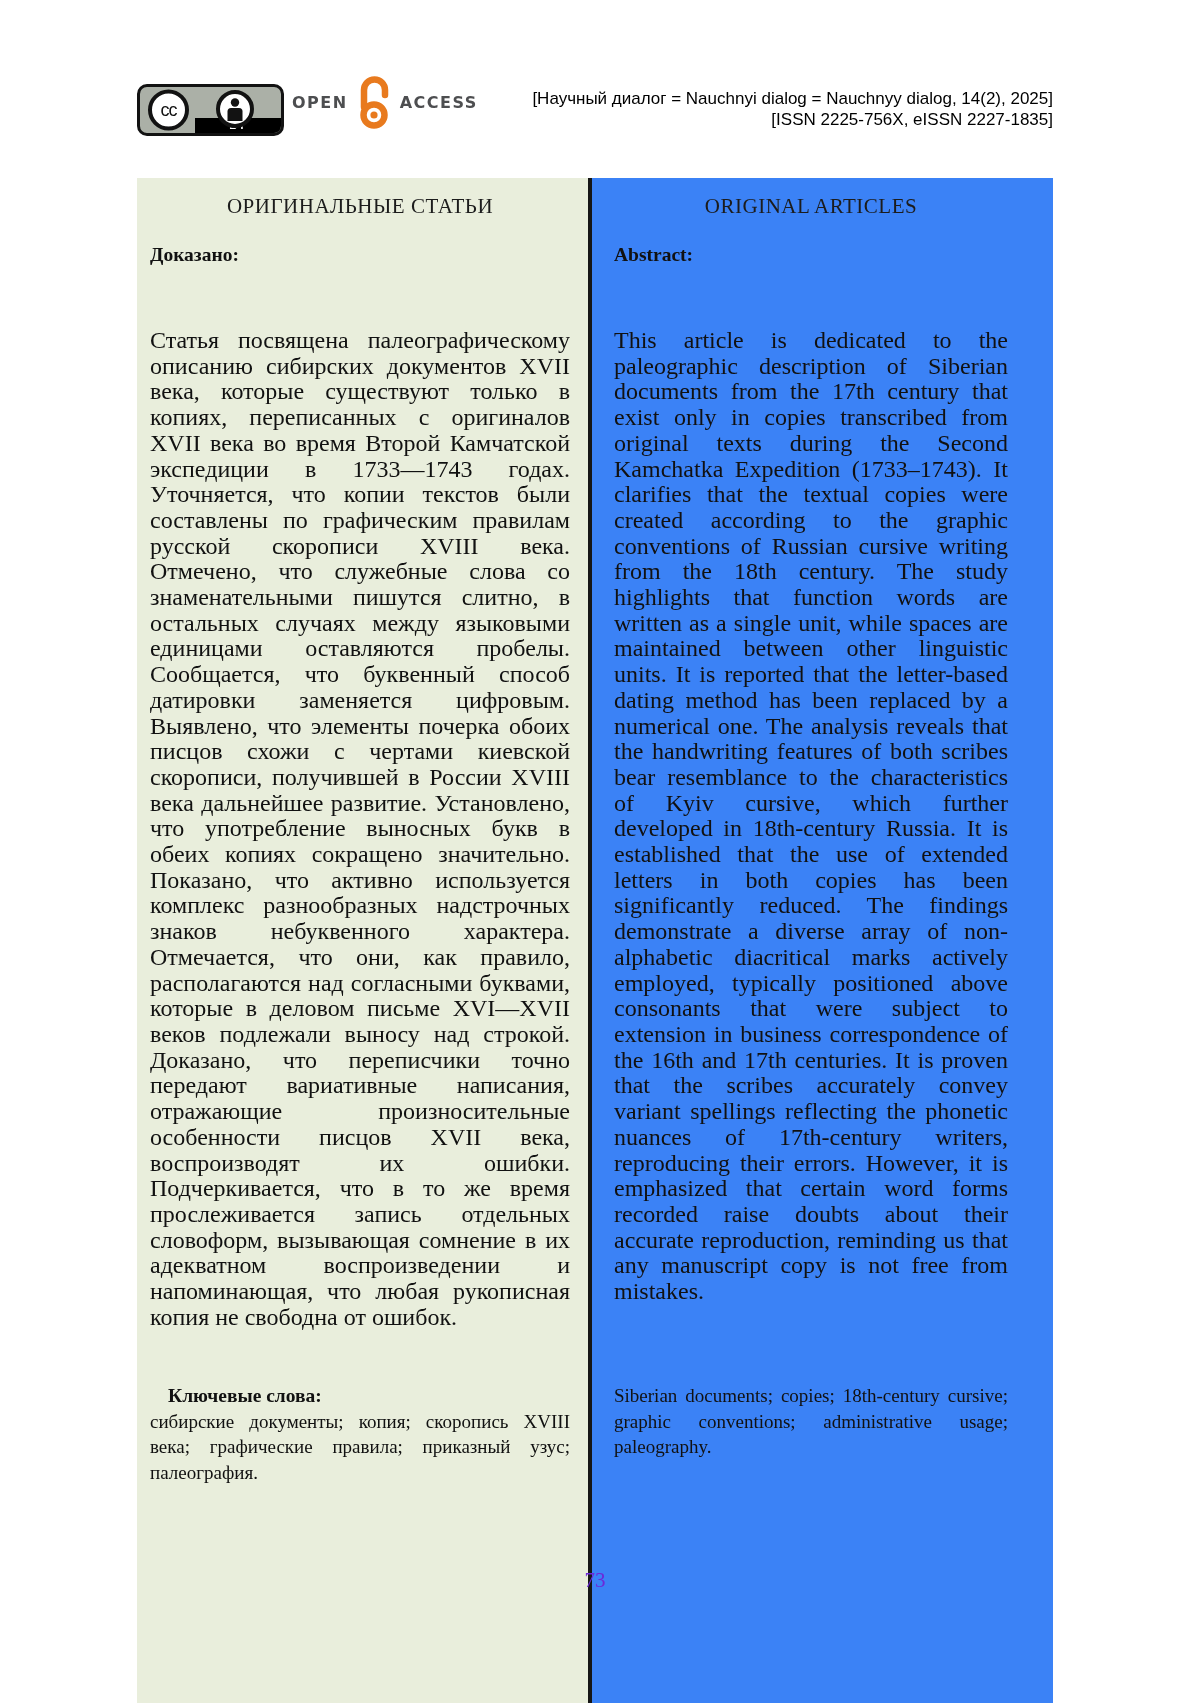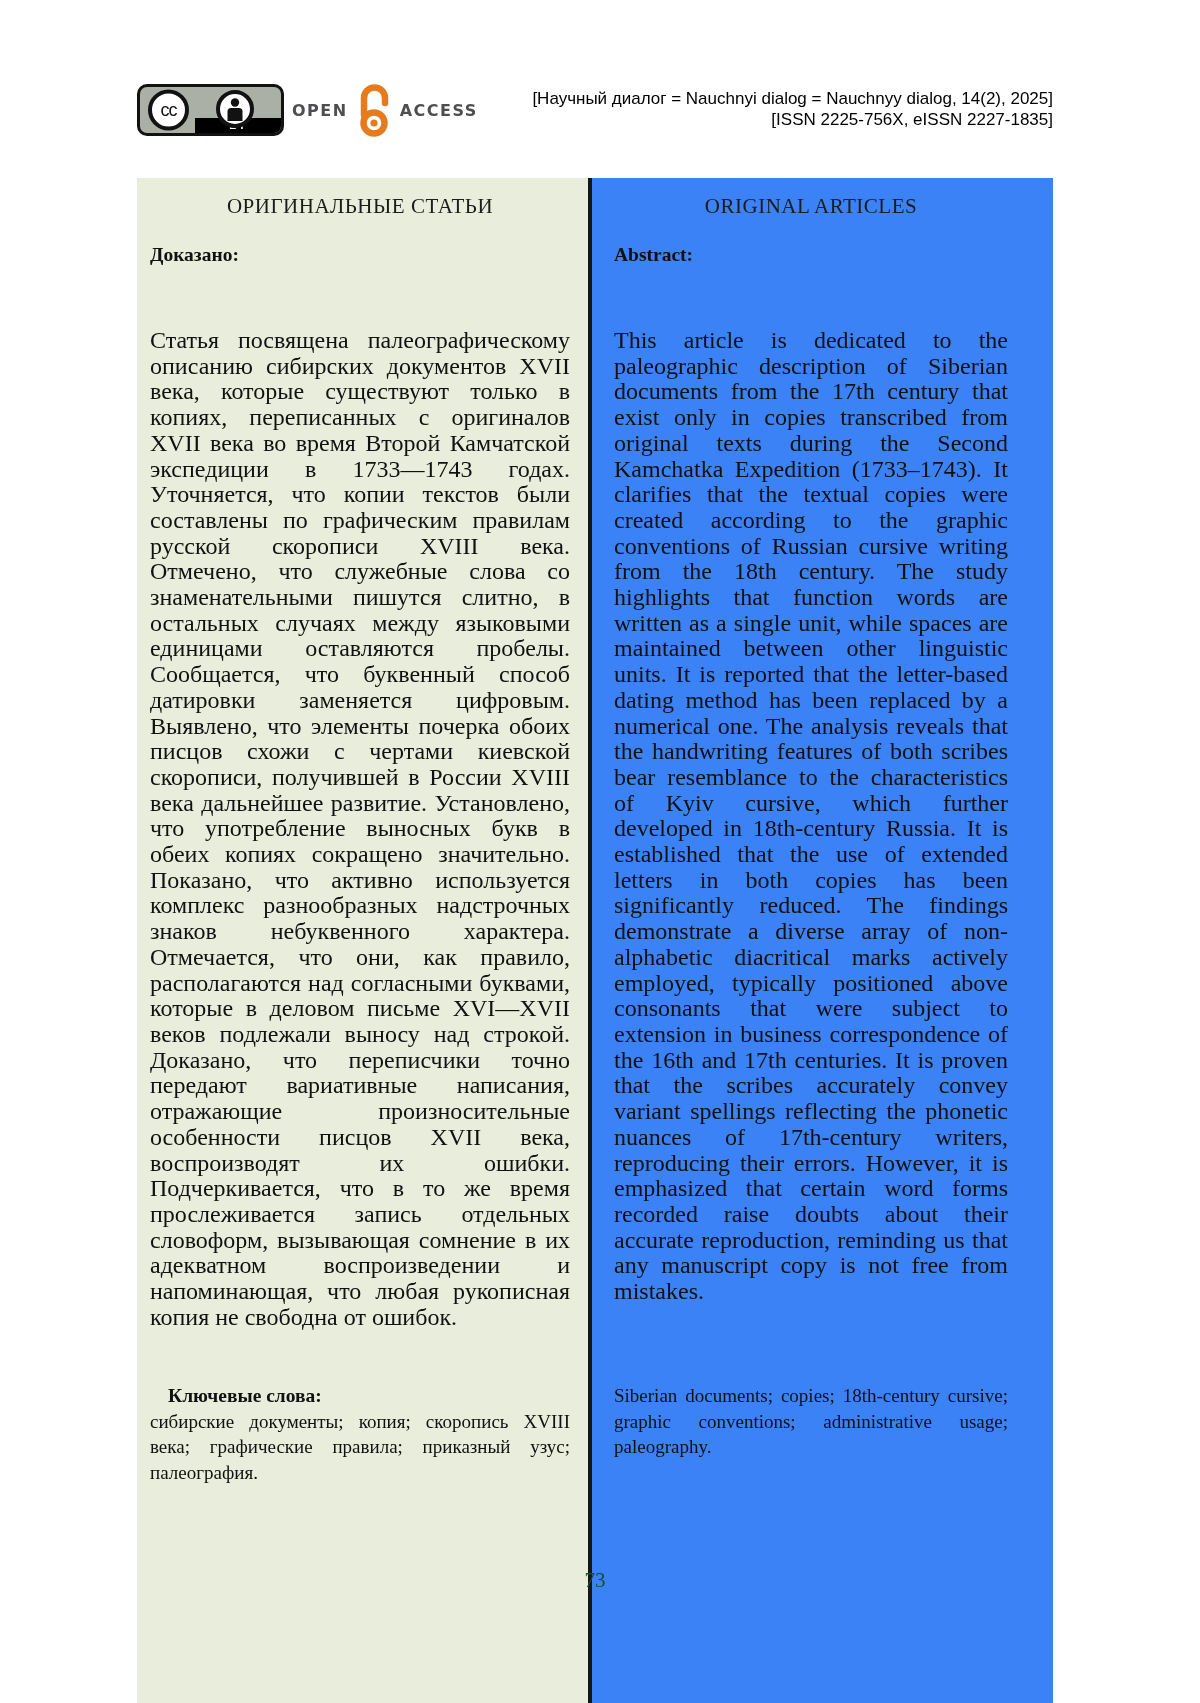--- a/index.html
+++ b/index.html
@@ -32,21 +32,21 @@
   .by-strip {
     position:absolute; left:55px; right:0; bottom:0; height:15px;
     background:#000; border-radius:0 0 7px 0;
     display:flex; align-items:center; justify-content:center;
   }
   .by-strip span {
     color:#fff; font-family:"Liberation Sans",sans-serif; font-weight:bold;
     font-size:11px; letter-spacing:1px; line-height:1;
   }
   .oa-logo {
-    position:absolute; left:292px; top:82px; height:56px;
+    position:absolute; left:292px; top:74px; height:56px;
     display:flex; align-items:center; gap:7px;
     font-family:"DejaVu Sans","Liberation Sans",sans-serif; font-weight:bold;
     color:#4d4e50; font-size:16px; letter-spacing:1.5px;
   }
   .journal-cite {
     position:absolute; top:88px; right:147px; text-align:right;
     font-family:"Liberation Sans","DejaVu Sans",sans-serif;
     font-size:17px; line-height:21px; color:#000000;
   }
 
@@ -76,21 +76,21 @@
   .kw-label { display:block; font-weight:bold; font-size:19.5px;margin-left:18px; }
 
   
   .panel-left  .inner { left:13px; width:420px; }
   .panel-right .inner { left:22px; width:394px; }
   .inner { position:absolute; }
 
   
   .page-number {
     position:absolute; top:1568px; left:137px; width:916px;
-    text-align:center; font-size:21px; color:#14532d;
+    text-align:center; font-size:21px; color:#6d28d9;
   }
 </style>
 </head>
 <body>
 
 <div class="page">
 
   <div class="cc-badge">
     <div class="by-strip">
       <span>BY</span>

